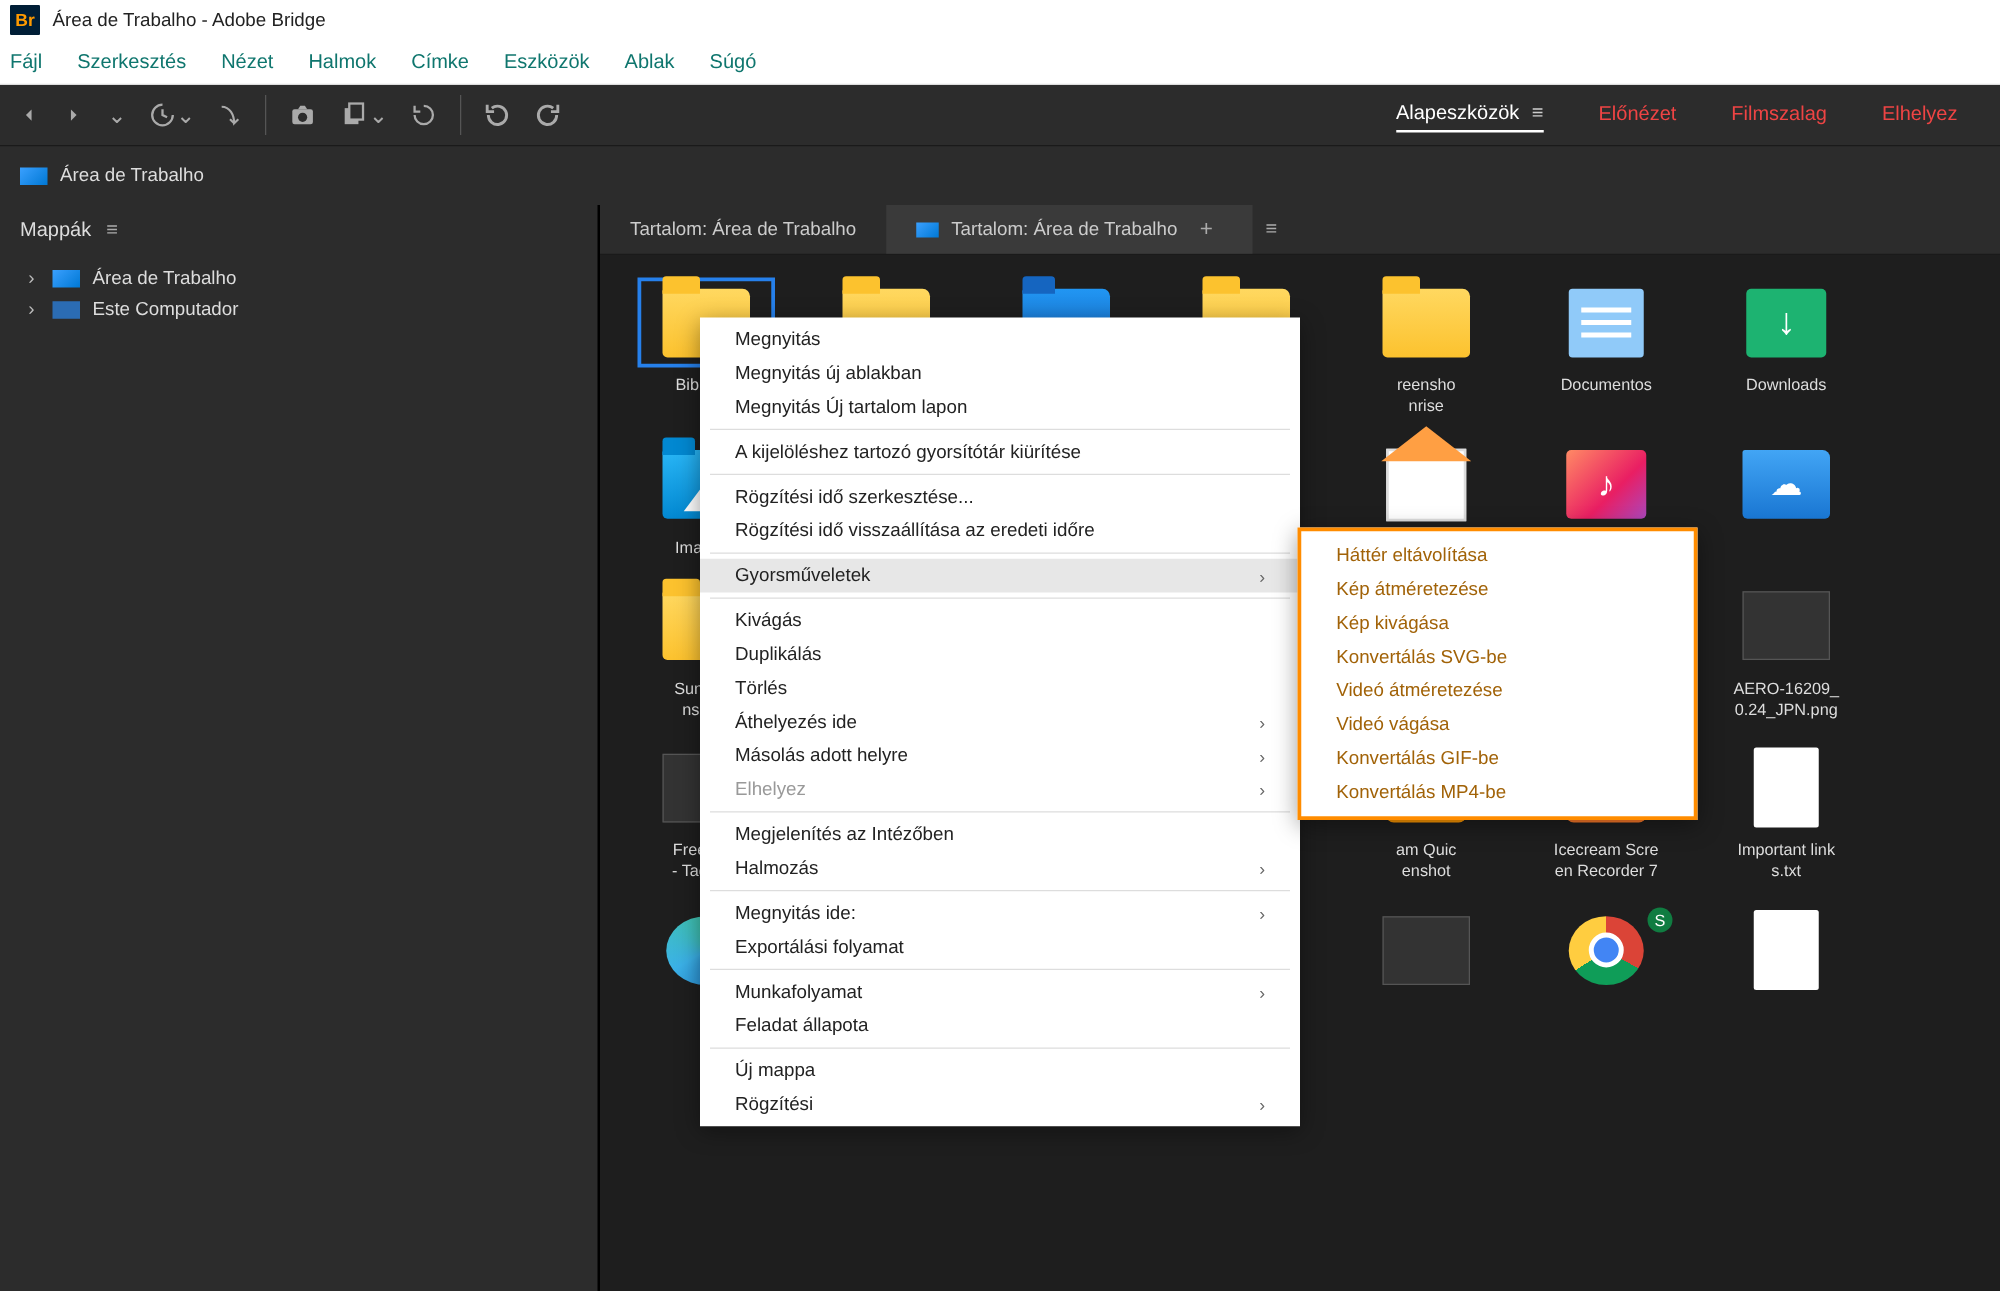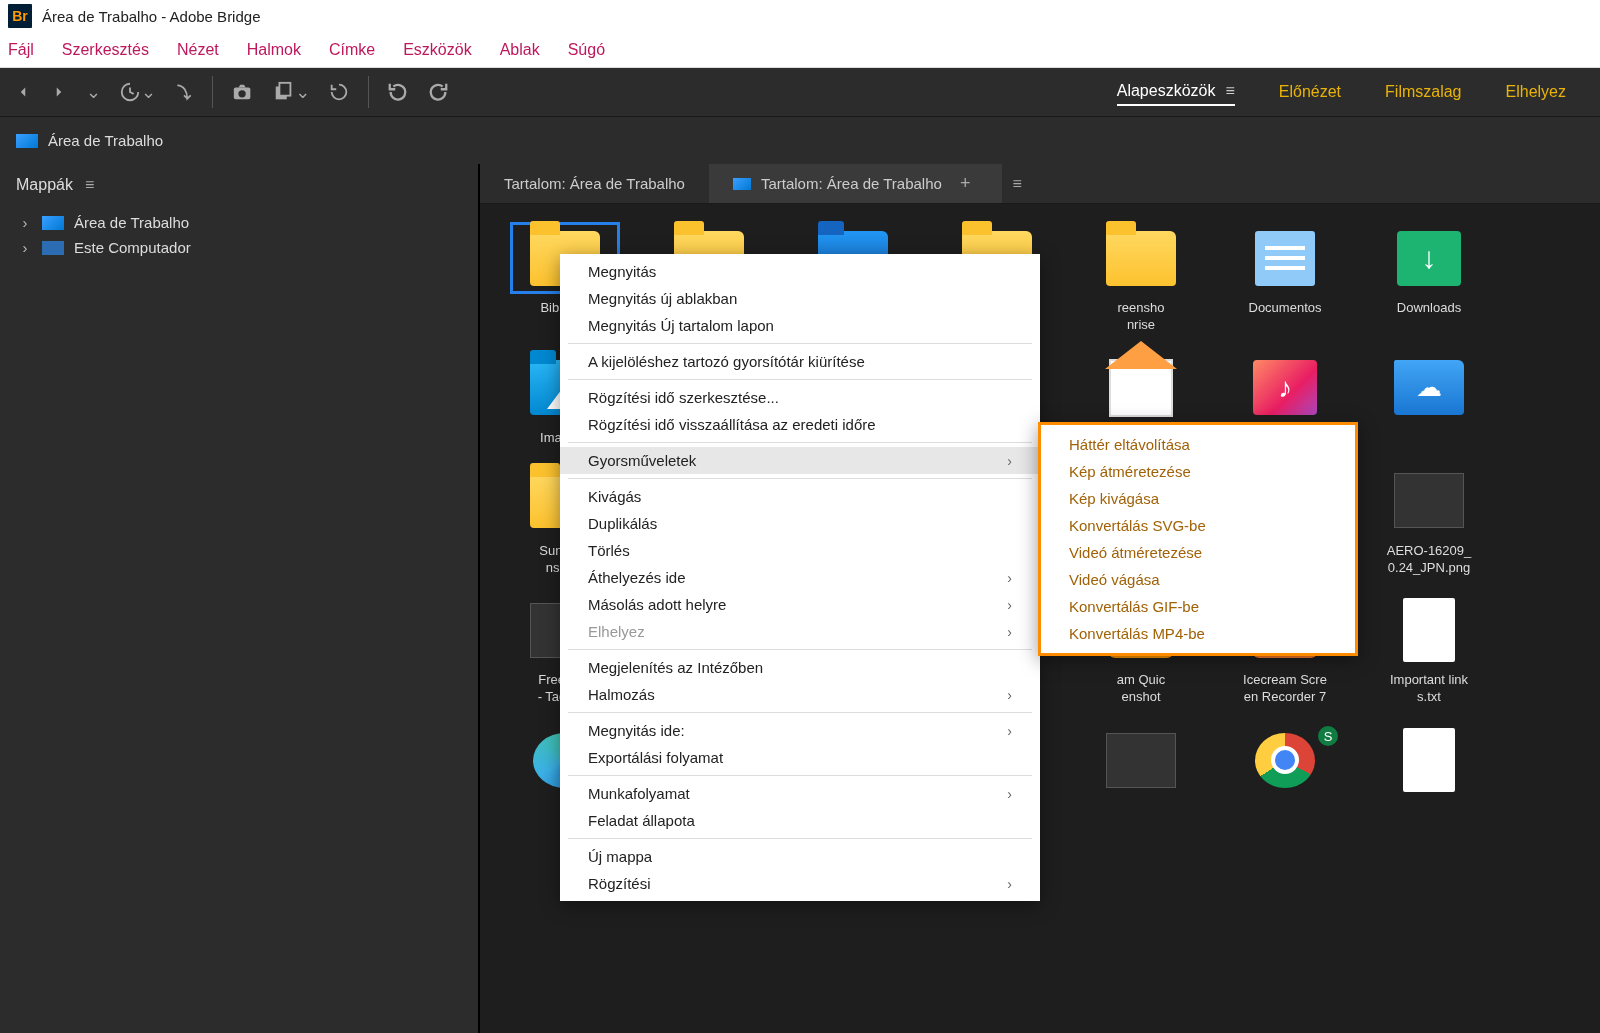--- a/index.html
+++ b/index.html
@@ -5,30 +5,30 @@
 * { margin: 0; padding: 0; box-sizing: border-box; font-family: -apple-system, "Segoe UI", sans-serif; }
 body { background: #1e1e1e; color: #ddd; width: 1600px; height: 1033px; overflow: hidden; position: relative; }
 
 
 .titlebar { background: #fff; height: 32px; display: flex; align-items: center; padding: 0 8px; gap: 10px; }
 .app-icon { width: 24px; height: 24px; background: #001e36; color: #ff9a00; font-weight: bold; font-size: 14px; display: flex; align-items: center; justify-content: center; border-radius: 1px; }
 .titlebar-text { color: #222; font-size: 15px; text-align: right; }
 
 
 .menubar { background: #fff; height: 36px; display: flex; align-items: center; padding: 0 8px; gap: 28px; border-bottom: 1px solid #ddd; }
-.menubar .mi { color: #be185d; font-size: 16px; cursor: pointer; }
+.menubar .mi { color: #0f766e; font-size: 16px; cursor: pointer; }
 
 
 .toolbar { background: #2c2c2c; height: 48px; display: flex; align-items: center; padding: 0 14px; justify-content: space-between; }
 .toolbar-left { display: flex; align-items: center; gap: 18px; }
 .toolbar-left .sep { width: 1px; height: 32px; background: #555; }
 .tb-btn { color: #aaa; font-size: 18px; cursor: pointer; display: flex; align-items: center; }
 .tb-btn svg { fill: #aaa; }
 .toolbar-right { display: flex; align-items: center; gap: 44px; padding-right: 20px; }
-.ws-item { color: #eab308; font-size: 16px; cursor: pointer; padding: 4px 0; }
+.ws-item { color: #ef4444; font-size: 16px; cursor: pointer; padding: 4px 0; }
 .ws-item.active { color: #fff; border-bottom: 2px solid #fff; display: flex; align-items: center; gap: 10px; }
 .ws-menu { color: #ccc; font-size: 16px; }
 
 
 .breadcrumb-bar { background: #2c2c2c; height: 48px; display: flex; align-items: center; padding: 0 16px; gap: 10px; border-top: 1px solid #1a1a1a; }
 .bc-icon { width: 22px; height: 14px; background: linear-gradient(135deg,#3aa0ff,#0078d4); }
 .bc-text { color: #ddd; font-size: 15px; }
 
 
 .body-split { display: flex; height: calc(100% - 164px); }

